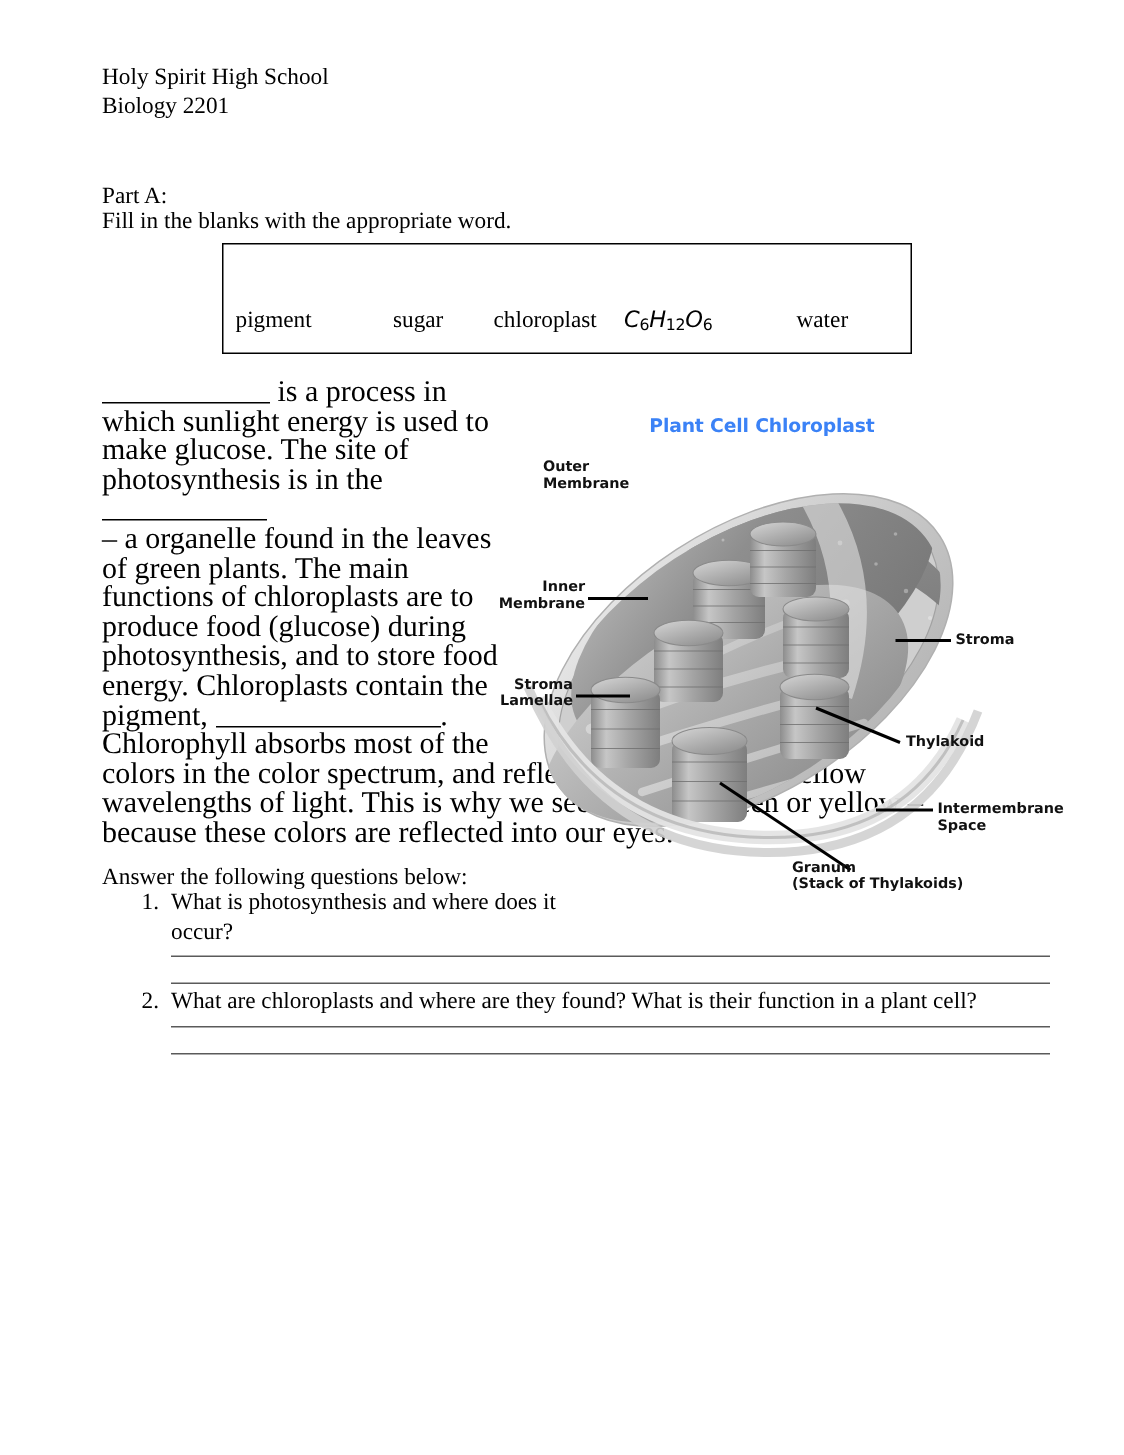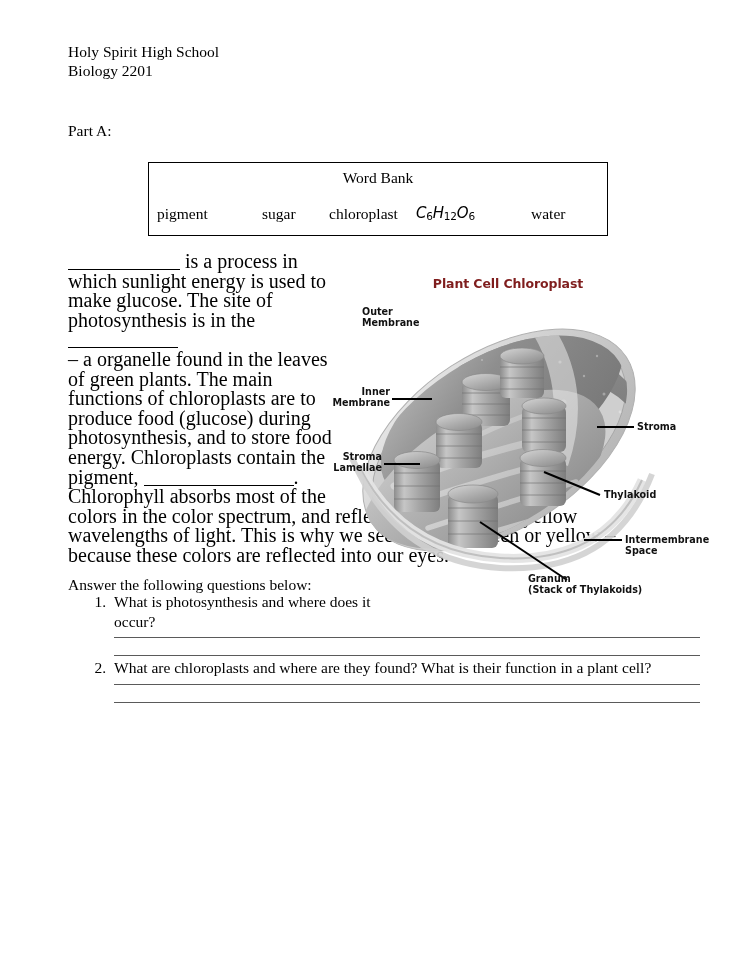--- a/index.html
+++ b/index.html
@@ -169,21 +169,21 @@
   .fig-title {
     position: absolute;
     left: 0;
     top: 0;
     width: 352px;
     text-align: center;
     font-family: "DejaVu Sans", "Liberation Sans", sans-serif;
     font-size: 12.5px;
     font-weight: bold;
     letter-spacing: -0.1px;
-    color: #7f1d1d;
+    color: #3b82f6;
   }
   .fig-label {
     position: absolute;
     font-family: "DejaVu Sans", "Liberation Sans", sans-serif;
     font-size: 9.6px;
     font-weight: bold;
     color: #111111;
     line-height: 11px;
     white-space: nowrap;
   }
@@ -199,23 +199,23 @@
 <body>
 
 <div id="page">
 
   <div class="school-block">
     <div>Holy Spirit High School</div>
     <div>Biology 2201</div>
   </div>
 
   <div class="part-label">Part A:</div>
+  <div class="instruction">Fill in the blanks with the appropriate word.</div>
 
   <div class="wordbank">
-    <div class="wordbank-title">Word Bank</div>
 
 
     <div class="wb-row r2">
       <span class="wb-cell wb-c0">pigment</span>
       <span class="wb-cell wb-c1">sugar</span>
       <span class="wb-cell wb-c2">chloroplast</span>
       <span class="wb-cell wb-c3 formula"><span>C</span><sub>6</sub><span>H</span><sub>12</sub><span>O</span><sub>6</sub></span>
       <span class="wb-cell wb-c4">water</span>
     </div>
   </div>

